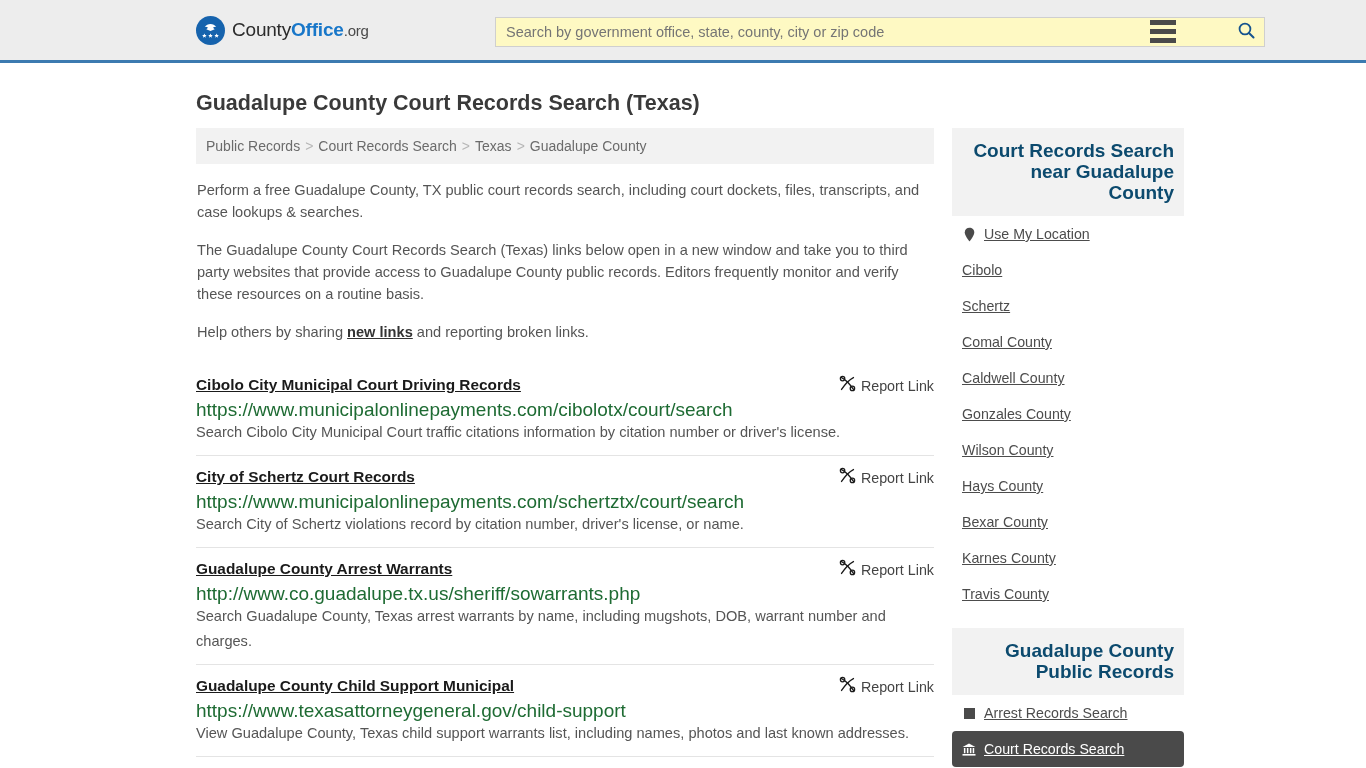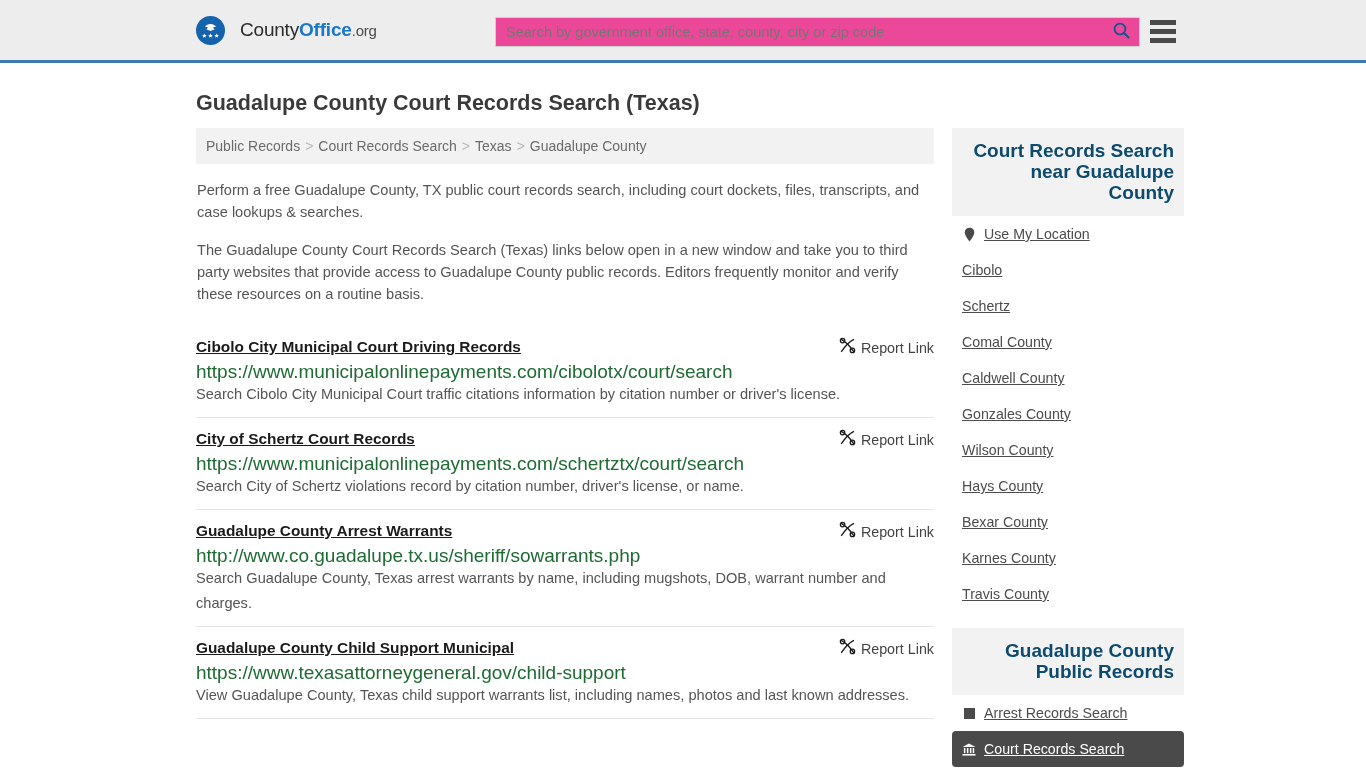--- a/index.html
+++ b/index.html
@@ -18,21 +18,21 @@
     background: #ededed;
     border-bottom: 3px solid #3c7ab0;
     display: flex;
     align-items: center;
     position: relative;
   }
   .logo {
     display: flex;
     align-items: center;
     margin-left: 196px;
-    gap: 15px;
+    gap: 7px;
     cursor: pointer;
   }
   .logo-mark {
     width: 29px; height: 29px;
     border-radius: 50%;
     background: #1663ad;
     display: flex;
     flex-direction: column;
     align-items: center;
     justify-content: center;
@@ -45,25 +45,25 @@
     white-space: nowrap;
   }
   .logo-text .t1 { color: #2b2b2b; }
   .logo-text .t2 { color: #1877c9; font-weight: bold; }
   .logo-text .t3 { color: #4a4a4a; font-size: 15px; }
 
   .search-wrap {
     position: absolute;
     left: 495px;
     top: 17px;
-    width: 645px;
+    width: 770px;
     height: 30px;
     display: flex;
     align-items: center;
-    background: #ec4899;
+    background: #fef9c3;
     border: 1px solid #cfcfcf;
   }
   .search-input {
     flex: 1;
     border: none;
     outline: none;
     height: 28px;
     padding: 0 10px;
     font-size: 14.5px;
     font-family: "Liberation Sans", sans-serif;
@@ -289,20 +289,21 @@
 
     <div class="main-col">
 
       <div class="breadcrumb">
         <a>Public Records</a><span class="sep">&gt;</span><a>Court Records Search</a><span class="sep">&gt;</span><a>Texas</a><span class="sep">&gt;</span><a>Guadalupe County</a>
       </div>
 
       <div class="intro">
         <p class="p-first">Perform a free Guadalupe County, TX public court records search, including court dockets, files, transcripts, and case lookups &amp; searches.</p>
         <p>The Guadalupe County Court Records Search (Texas) links below open in a new window and take you to third party websites that provide access to Guadalupe County public records. Editors frequently monitor and verify these resources on a routine basis.</p>
+        <p><span>Help others by sharing </span><a class="inline-link">new links</a><span> and reporting broken links.</span></p>
       </div>
 
       <div class="results">
 
         <div class="result">
           <div class="result-head">
             <a class="result-title">Cibolo City Municipal Court Driving Records</a>
             <div class="report-link">
               <span>
                 <svg width="17" height="17" viewBox="0 0 20 20">

